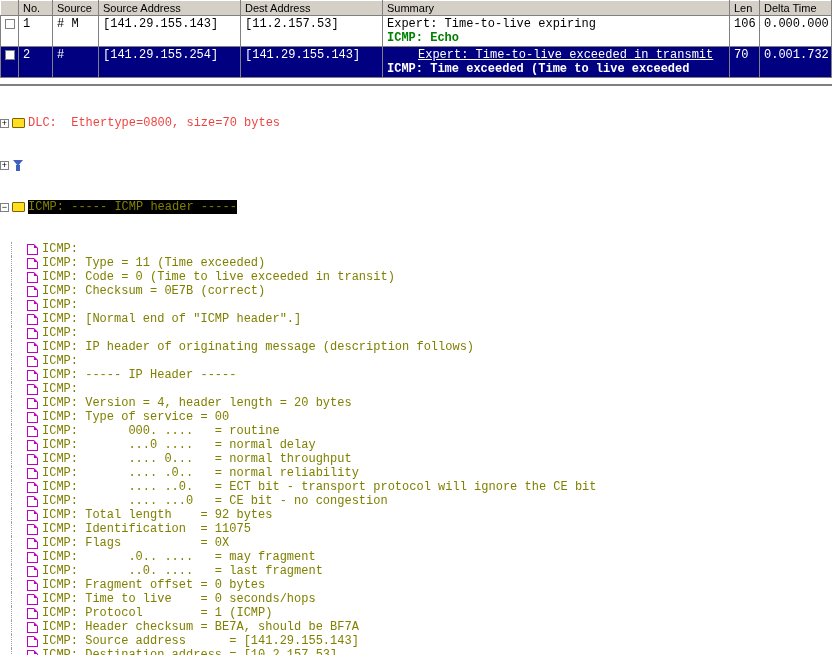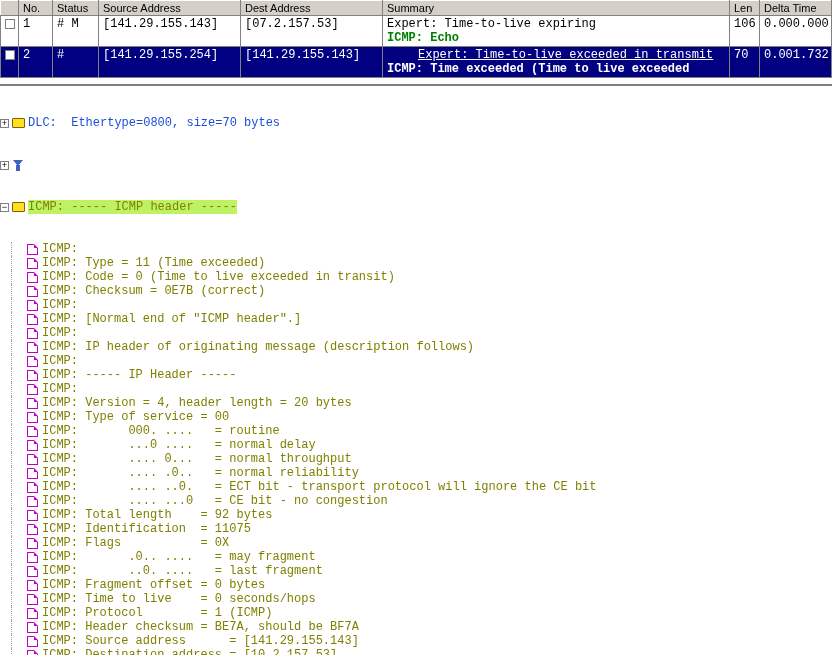--- a/index.html
+++ b/index.html
@@ -88,57 +88,57 @@
     content: ""; position: absolute; left: 0; top: 0;
     border-left: 5px solid transparent;
     border-right: 5px solid transparent;
     border-top: 6px solid #4060c0;
   }
   .filter-icon::after {
     content: ""; position: absolute; left: 3px; top: 5px;
     width: 4px; height: 6px; background: #4060c0;
   }
   .txt { white-space: pre; }
-  .c-magenta { color: #1d4ed8; }
+  .c-magenta { color: #ef4444; }
   .c-olive   { color: #808000; }
-  .c-hdr     { background: #bef264; color: #808000; }
+  .c-hdr     { background: #000000; color: #808000; }
 </style>
 </head>
 <body>
 
 <table class="packets">
   <colgroup>
     <col style="width:18px">
       <col style="width:34px">
       <col style="width:46px">
     <col style="width:142px">
       <col style="width:142px">
       <col>
     <col style="width:30px">
       <col style="width:72px">
   </colgroup>
   <thead>
       <tr>
     <th></th>
     <th>No.</th>
-    <th>Status</th>
+    <th>Source</th>
     <th>Source Address</th>
     <th>Dest Address</th>
     <th>Summary</th>
     <th>Len</th>
     <th>Delta Time</th>
   </tr>
     </thead>
   <tbody id="packet-rows">
       <tr class="mono">
         <td><span class="chk"></span></td>
         <td>1</td>
         <td># M</td>
         <td>[141.29.155.143]</td>
-        <td>[07.2.157.53]</td>
+        <td>[11.2.157.53]</td>
         <td>
           <div class="summ-expert">Expert: Time-to-live expiring</div>
           <div class="summ-proto">ICMP: Echo</div>
         </td>
         <td>106</td>
         <td>0.000.000</td>
       </tr>
       <tr class="selected mono">
         <td><span class="chk"></span></td>
         <td>2</td>

